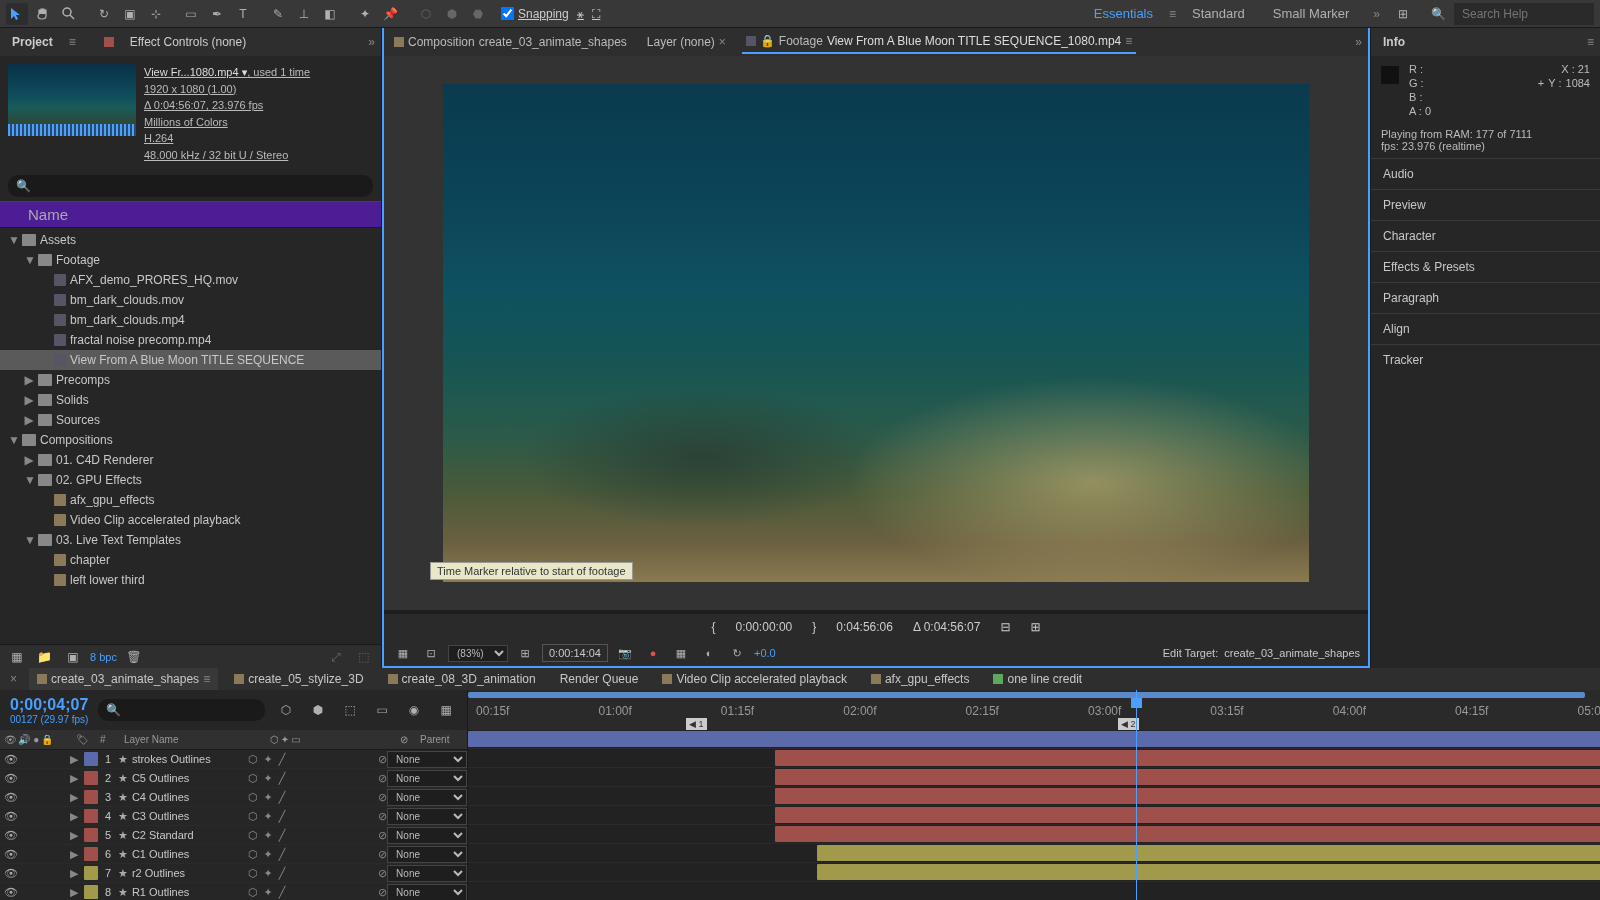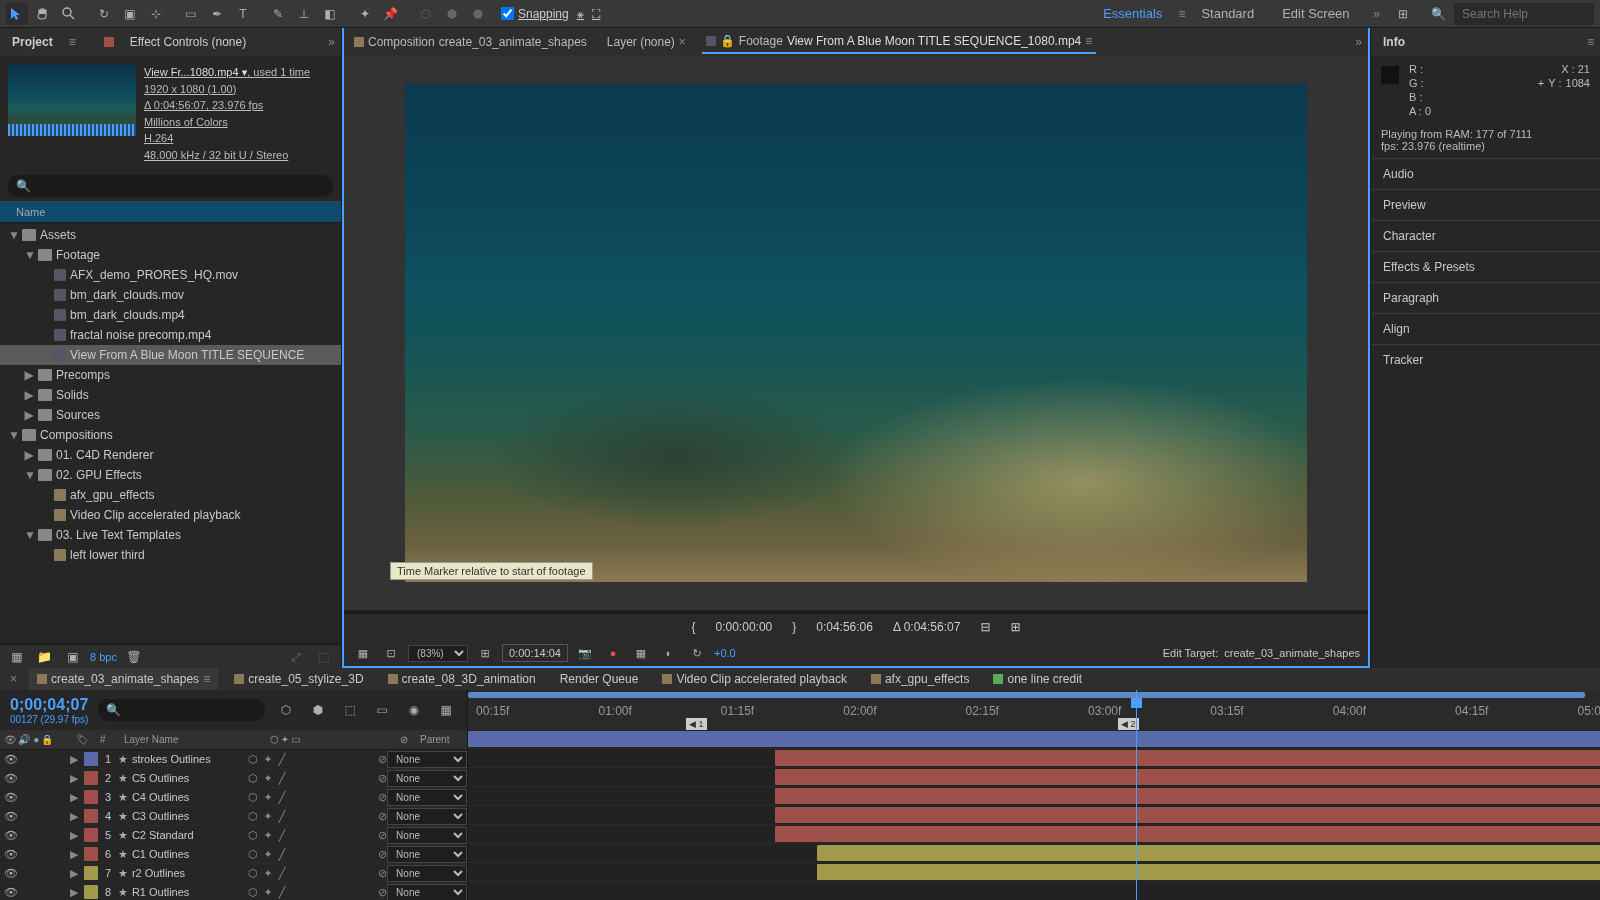--- a/index.html
+++ b/index.html
@@ -6,32 +6,32 @@
 body { background:#232323; color:#c8c8c8; font-size:12px; width:1600px; height:900px; overflow:hidden; }
 .toolbar { height:28px; background:#383838; display:flex; align-items:center; padding:0 6px; border-bottom:1px solid #1a1a1a; gap:4px;}
 .tool-btn { width:22px; height:22px; display:flex; align-items:center; justify-content:center; color:#b0b0b0; cursor:pointer; border-radius:2px;}
 .tool-btn.active { background:#2d2d2d; color:#4a9fff;}
 .spacer { flex:1; }
 .workspace-tab { padding:4px 12px; color:#b0b0b0; cursor:pointer; font-size:13px;}
 .workspace-tab.active { color:#4a9fff;}
 .search-help { background:#2a2a2a; border:none; color:#ccc; padding:4px 8px; width:140px; font-size:12px;}
 .snap-check { display:flex; align-items:center; gap:4px; color:#ccc; font-size:12px; padding:0 8px;text-decoration:underline;}
 .main { display:flex; height:640px; }
-.left-panel { width:342px; background:#262626; border-right:1px solid #1a1a1a; display:flex; flex-direction:column;}
+.left-panel { width:382px; background:#262626; border-right:1px solid #1a1a1a; display:flex; flex-direction:column;}
 .panel-tabs { height:28px; display:flex; align-items:center; background:#2e2e2e; padding:0 6px; gap:10px;}
 .panel-tab { font-size:12px; padding:4px 6px; color:#ccc; cursor:pointer;}
 .panel-tab.active { font-weight:bold;}
 .asset-header { display:flex; padding:8px; gap:8px;}
 .thumb { width:128px; height:72px; background:linear-gradient(to bottom,#0a3045 0%,#0e4a5c 40%,#1a5a5a 60%,#2a4a3a 80%,#3a3a28 100%); position:relative;}
 .thumb-audio { position:absolute; bottom:0; left:0; right:0; height:12px; background:repeating-linear-gradient(90deg,#4a9fff 0 2px,#2a4a6a 2px 4px);}
 .asset-info { flex:1; font-size:11px; line-height:1.5; color:#bbb;text-decoration:underline;}
 .asset-info .title { color:#ddd;}
 .search-box { margin:4px 8px; background:#1a1a1a; border-radius:10px; padding:4px 8px; display:flex; align-items:center;}
 .search-box input { background:none; border:none; color:#ccc; width:100%; font-size:11px; outline:none;}
-.col-header { background:#0c4a6e; padding:4px 16px; font-size:11px; color:#aaa; border-top:1px solid #444; border-bottom:1px solid #1a1a1a;}
+.col-header { background:#4c1d95; padding:4px 28px; font-size:15px; color:#aaa; border-top:1px solid #444; border-bottom:1px solid #1a1a1a;}
 .tree { flex:1; overflow:auto; padding:2px 0;}
 .tree-row { display:flex; align-items:center; height:20px; padding:0 8px; font-size:12px; cursor:pointer; gap:4px;}
 .tree-row.selected { background:#5a5a5a;}
 .tw { display:inline-block; width:10px; text-align:center; color:#888;}
 .folder-icon { width:14px; height:12px; background:#888; border-radius:1px; display:inline-block;}
 .file-icon { width:12px; height:12px; background:#556; display:inline-block; border-radius:1px;}
 .comp-icon { width:12px; height:12px; background:#8a7a5a; display:inline-block; border-radius:1px;}
 .panel-footer { height:24px; background:#2e2e2e; display:flex; align-items:center; padding:0 6px; gap:6px; border-top:1px solid #1a1a1a;}
 .bpc { color:#4a9fff; font-size:11px;}
 .center-panel { flex:1; background:#1e1e1e; display:flex; flex-direction:column; border:2px solid #4a9fff; border-top:none;}
@@ -125,21 +125,21 @@
   <div class="snap-check">
     <input type="checkbox" checked="" style="">
     <span>Snapping</span>
     <span style="padding-left:4px">⚹</span>
     <span style="padding-left:4px">⛶</span>
   </div>
   <div class="spacer"></div>
   <div class="workspace-tab active">Essentials</div>
   <span style="color:#888">≡</span>
   <div class="workspace-tab">Standard</div>
-  <div class="workspace-tab">Edit Screen</div>
+  <div class="workspace-tab">Small Marker</div>
   <span style="padding:0 8px;color:#888">»</span>
   <div class="tool-btn">⊞</div>
   <div class="divider-v"></div>
   <span style="padding:0 4px">🔍</span>
   <input class="search-help" placeholder="Search Help" style="">
 </div>
 
 <div class="main">
 
   <div class="left-panel">
@@ -238,20 +238,24 @@
           <span>afx_gpu_effects</span>
         </div>
       <div class="tree-row" style="padding-left:54px">
           <span class="comp-icon"></span>
           <span>Video Clip accelerated playback</span>
         </div>
       <div class="tree-row" style="padding-left:24px">
           <span class="tw">▼</span>
           <span class="folder-icon"></span>
           <span>03. Live Text Templates</span>
+        </div>
+      <div class="tree-row" style="padding-left:54px">
+          <span class="comp-icon"></span>
+          <span>chapter</span>
         </div>
       <div class="tree-row" style="padding-left:54px">
           <span class="comp-icon"></span>
           <span>left lower third</span>
         </div>
     </div>
     <div class="panel-footer">
       <span class="tool-btn">▦</span>
       <span class="tool-btn">📁</span>
       <span class="tool-btn">▣</span>

